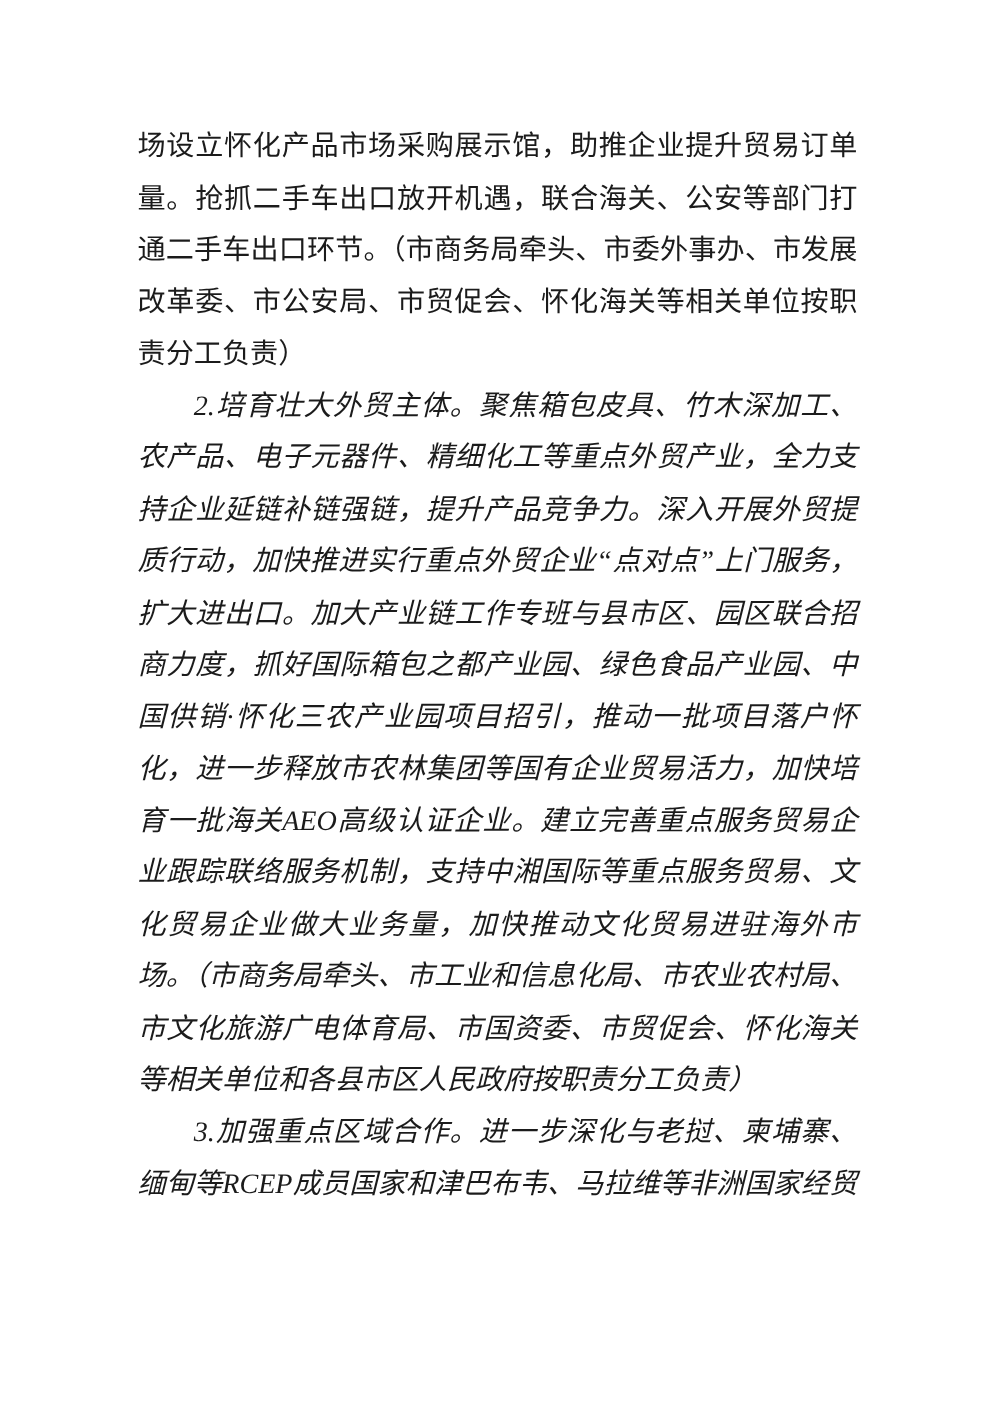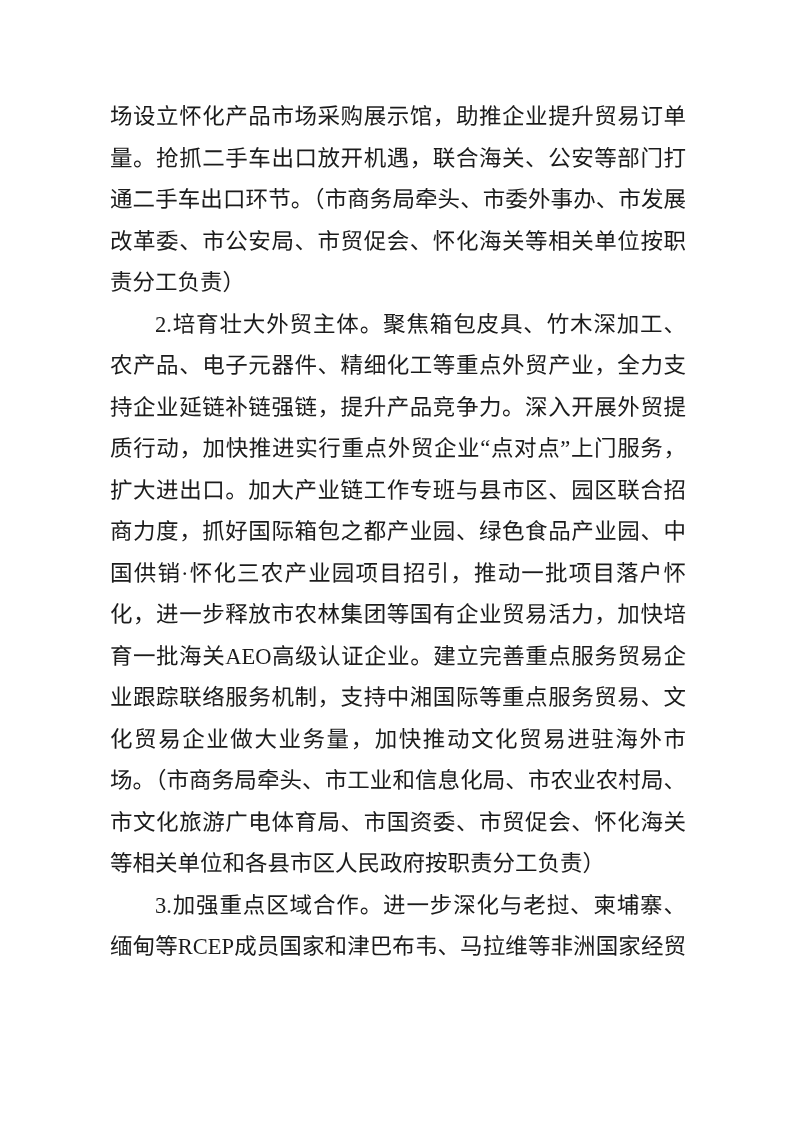--- a/index.html
+++ b/index.html
@@ -30,20 +30,21 @@
     color: #1b1b1b;
     text-align: justify;
     text-justify: inter-ideograph;
     margin: 0;
     letter-spacing: 0px;
     white-space: pre-wrap;
     word-break: break-all;
   }
   .para.indent {
     text-indent: 45px;
+    font-style: italic;
   }
 </style>
 </head>
 <body>
 
 <div class="page">
   <div class="doc-body">
     <p class="para">场设立怀化产品市场采购展示馆，助推企业提升贸易订单量。抢抓二手车出口放开机遇，联合海关、公安等部门打通二手车出口环节。（市商务局牵头、市委外事办、市发展改革委、市公安局、市贸促会、怀化海关等相关单位按职责分工负责）</p>
     <p class="para indent">2.培育壮大外贸主体。聚焦箱包皮具、竹木深加工、农产品、电子元器件、精细化工等重点外贸产业，全力支持企业延链补链强链，提升产品竞争力。深入开展外贸提质行动，加快推进实行重点外贸企业“点对点”上门服务，扩大进出口。加大产业链工作专班与县市区、园区联合招商力度，抓好国际箱包之都产业园、绿色食品产业园、中国供销·怀化三农产业园项目招引，推动一批项目落户怀化，进一步释放市农林集团等国有企业贸易活力，加快培育一批海关AEO高级认证企业。建立完善重点服务贸易企业跟踪联络服务机制，支持中湘国际等重点服务贸易、文化贸易企业做大业务量，加快推动文化贸易进驻海外市场。（市商务局牵头、市工业和信息化局、市农业农村局、市文化旅游广电体育局、市国资委、市贸促会、怀化海关等相关单位和各县市区人民政府按职责分工负责）</p>
     <p class="para indent">3.加强重点区域合作。进一步深化与老挝、柬埔寨、缅甸等RCEP成员国家和津巴布韦、马拉维等非洲国家经贸合作机制，持续办好RCEP系列活动、武陵山（怀化）国际健康产业博览会等重大经贸活动平台，以举办第十一届全球湘商大会为契机，邀请境内外知名专家学者、商协会、企业参会参展，推动产业链工作专班、各县市区、园区结合重点外贸产</p>

